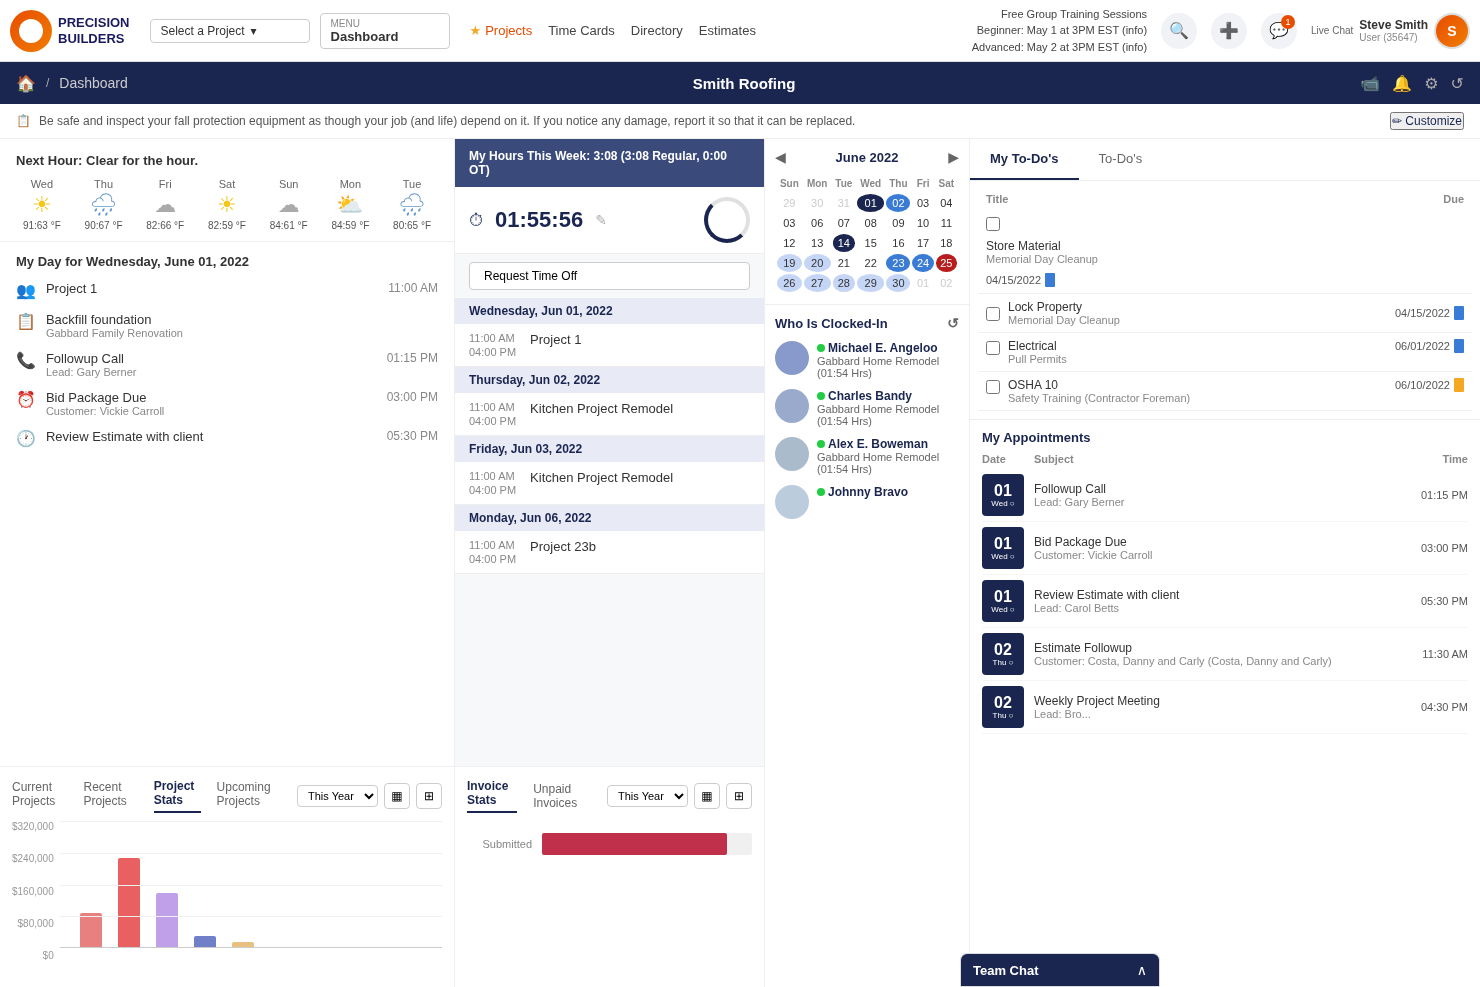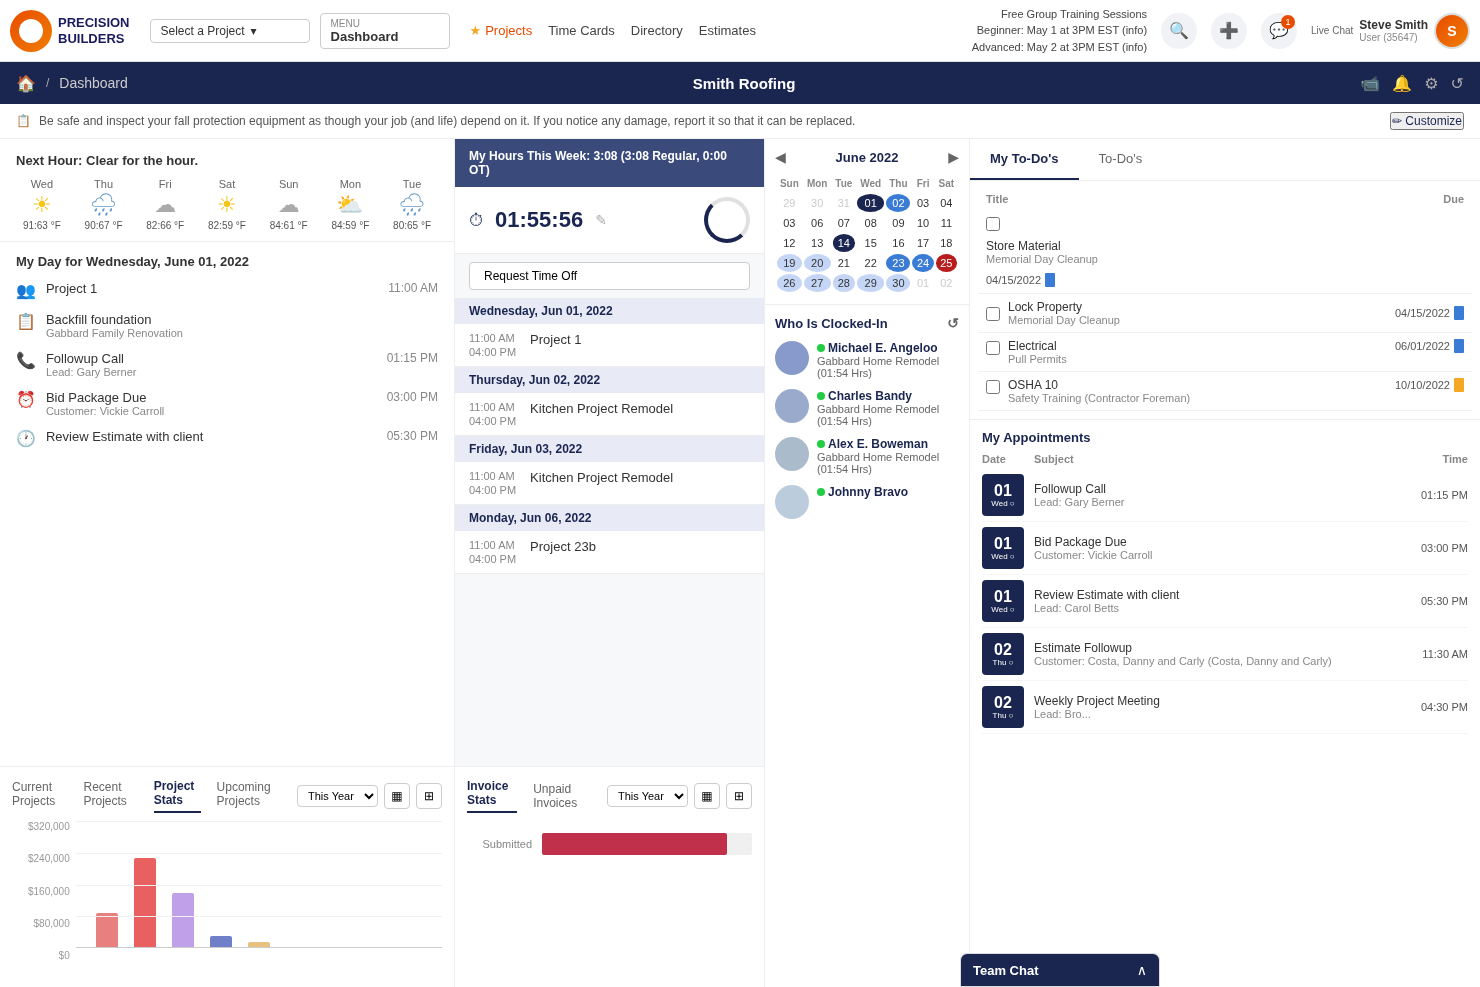--- a/index.html
+++ b/index.html
@@ -238,21 +238,21 @@
         <span class="chart-tab">Upcoming Projects</span>
         <div style="margin-left:auto;display:flex;align-items:center;gap:6px;">
           <select class="year-select">
             <option>This Year</option>
           </select>
           <button class="view-btn">▦</button>
           <button class="view-btn">⊞</button>
         </div>
       </div>
 
-      <div style="display:flex;align-items:stretch;height:127px;margin-left:16px;">
+      <div style="display:flex;align-items:stretch;height:127px;">
         <div style="display:flex;flex-direction:column;justify-content:space-between;height:140px;font-size:10px;color:#999;text-align:right;padding-right:6px;margin-top:0;">
           <span>$320,000</span>
           <span>$240,000</span>
           <span>$160,000</span>
           <span>$80,000</span>
           <span>$0</span>
         </div>
         <div style="flex:1;position:relative;">
 
           <div style="position:absolute;top:0;left:0;right:0;bottom:0;">
@@ -530,21 +530,21 @@
         </div>
       </div>
 
       <div style="display:flex;align-items:flex-start;padding:6px 8px;border-bottom:1px solid #f0f0f0;gap:8px;">
         <input type="checkbox" style="width: 14px; height: 14px; flex-shrink: 0; margin-top: 2px;">
         <div style="flex:1;">
           <div style="font-size:12px;font-weight:400;">OSHA 10</div>
           <div style="font-size:11px;color:#888;">Safety Training (Contractor Foreman)</div>
         </div>
         <div style="font-size:11px;color:#555;flex-shrink:0;display:flex;align-items:center;gap:4px;">
-          <span>10/10/2022</span>
+          <span>06/10/2022</span>
           <div style="width:10px;height:14px;border-radius:1px;background:#f5a623;"></div>
         </div>
       </div>
     </div>
 
     <div style="border-top:1px solid #eee;padding:10px 12px;overflow-y:auto;flex:1;">
       <div style="font-size:13px;font-weight:bold;color:#1a2550;margin-bottom:8px;">My Appointments</div>
       <div style="display:flex;font-size:11px;color:#888;margin-bottom:4px;font-weight:bold;">
         <span style="width:52px;flex-shrink:0;">Date</span>
         <span style="flex:1;">Subject</span>

